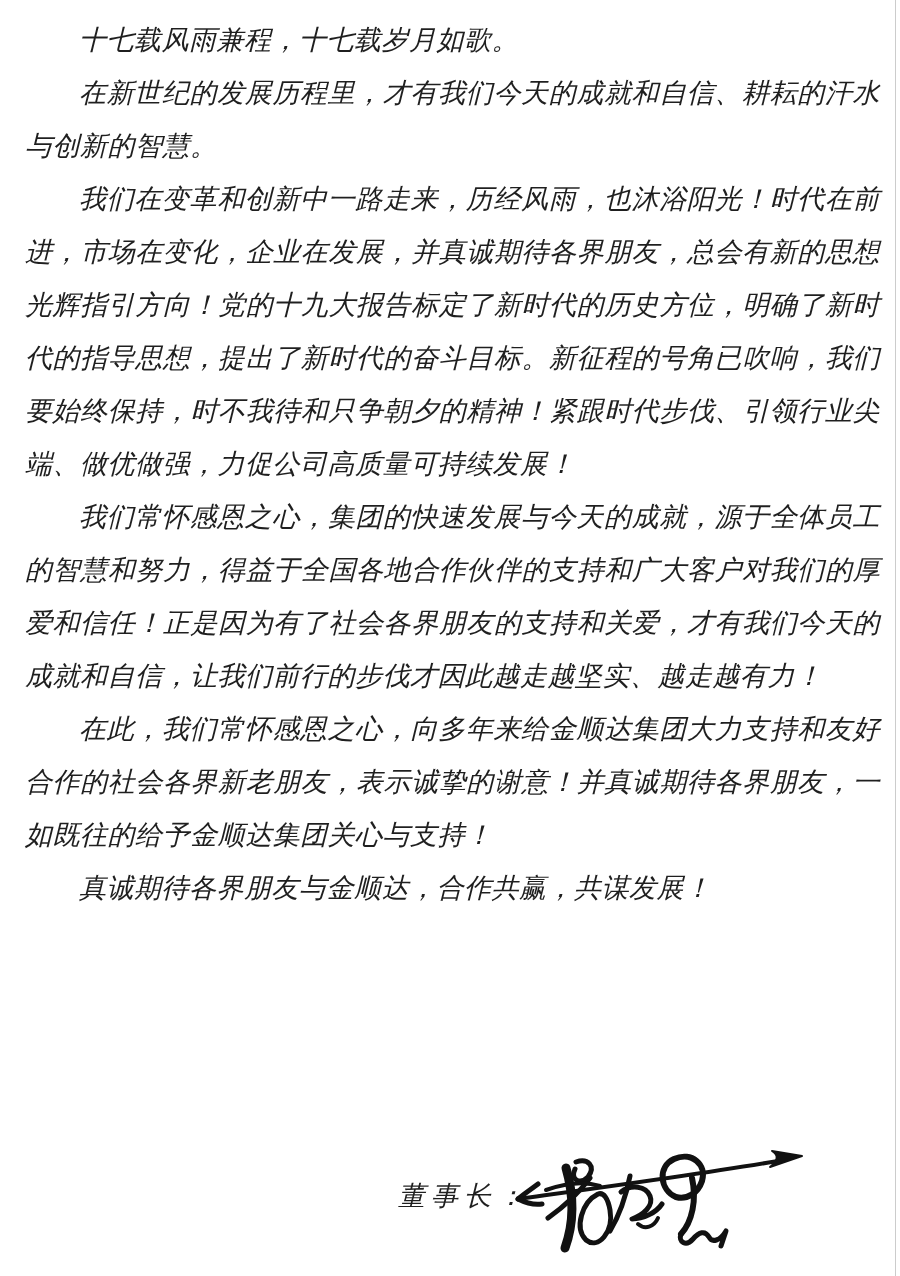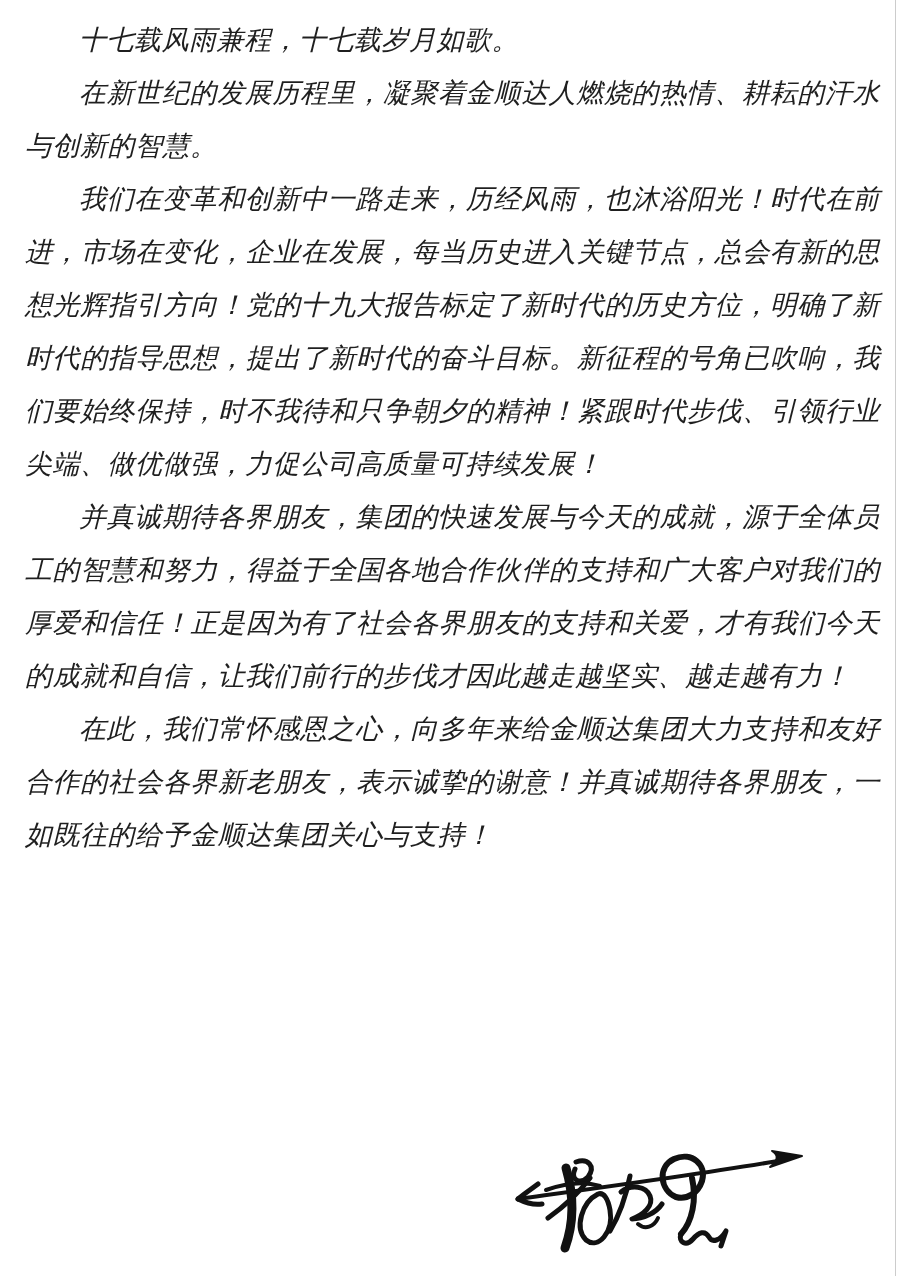--- a/index.html
+++ b/index.html
@@ -65,27 +65,29 @@
   .sig-graphic svg { display: block; width: 100%; height: 100%; }
   .sig-graphic path { stroke: #111111; fill: none; stroke-linecap: round; stroke-linejoin: round; }
 </style>
 </head>
 <body>
 
 <div class="page">
 
   <div class="content">
     <p>十七载风雨兼程，十七载岁月如歌。</p>
-    <p>在新世纪的发展历程里，凝聚着金顺达人燃烧的热情、耕耘的汗水与创新的智慧。</p>
-    <p>我们在变革和创新中一路走来，历经风雨，也沐浴阳光！时代在前进，市场在变化，企业在发展，每当历史进入关键节点，总会有新的思想光辉指引方向！党的十九大报告标定了新时代的历史方位，明确了新时代的指导思想，提出了新时代的奋斗目标。新征程的号角已吹响，我们要始终保持，时不我待和只争朝夕的精神！紧跟时代步伐、引领行业尖端、做优做强，力促公司高质量可持续发展！</p>
-    <p>并真诚期待各界朋友，集团的快速发展与今天的成就，源于全体员工的智慧和努力，得益于全国各地合作伙伴的支持和广大客户对我们的厚爱和信任！正是因为有了社会各界朋友的支持和关爱，才有我们今天的成就和自信，让我们前行的步伐才因此越走越坚实、越走越有力！</p>
+    <p>在新世纪的发展历程里，才有我们今天的成就和自信、耕耘的汗水与创新的智慧。</p>
+    <p>我们在变革和创新中一路走来，历经风雨，也沐浴阳光！时代在前进，市场在变化，企业在发展，并真诚期待各界朋友，总会有新的思想光辉指引方向！党的十九大报告标定了新时代的历史方位，明确了新时代的指导思想，提出了新时代的奋斗目标。新征程的号角已吹响，我们要始终保持，时不我待和只争朝夕的精神！紧跟时代步伐、引领行业尖端、做优做强，力促公司高质量可持续发展！</p>
+    <p>我们常怀感恩之心，集团的快速发展与今天的成就，源于全体员工的智慧和努力，得益于全国各地合作伙伴的支持和广大客户对我们的厚爱和信任！正是因为有了社会各界朋友的支持和关爱，才有我们今天的成就和自信，让我们前行的步伐才因此越走越坚实、越走越有力！</p>
     <p>在此，我们常怀感恩之心，向多年来给金顺达集团大力支持和友好合作的社会各界新老朋友，表示诚挚的谢意！并真诚期待各界朋友，一如既往的给予金顺达集团关心与支持！</p>
+    <p>真诚期待各界朋友与金顺达，合作共赢，共谋发展！</p>
   </div>
 
   <div class="sig-section">
+    <span class="sig-label">董事长：</span>
     <div class="sig-graphic">
       <svg viewBox="0 0 335 124" xmlns="http://www.w3.org/2000/svg">
 
         <path d="M60 50 C52 56 46 60 40 65" stroke-width="5"></path>
         <path d="M40 65 C50 70 58 71 64 70" stroke-width="5"></path>
         <path d="M40 65 C120 54 210 42 300 27" stroke-width="4"></path>
         <path d="M292 33 L324 22 L294 17 C301 21 300 27 292 33 Z" stroke-width="2" style="fill:#111111"></path>
 
         <path d="M88 34 C95 58 97 86 87 114" stroke-width="9"></path>
 

